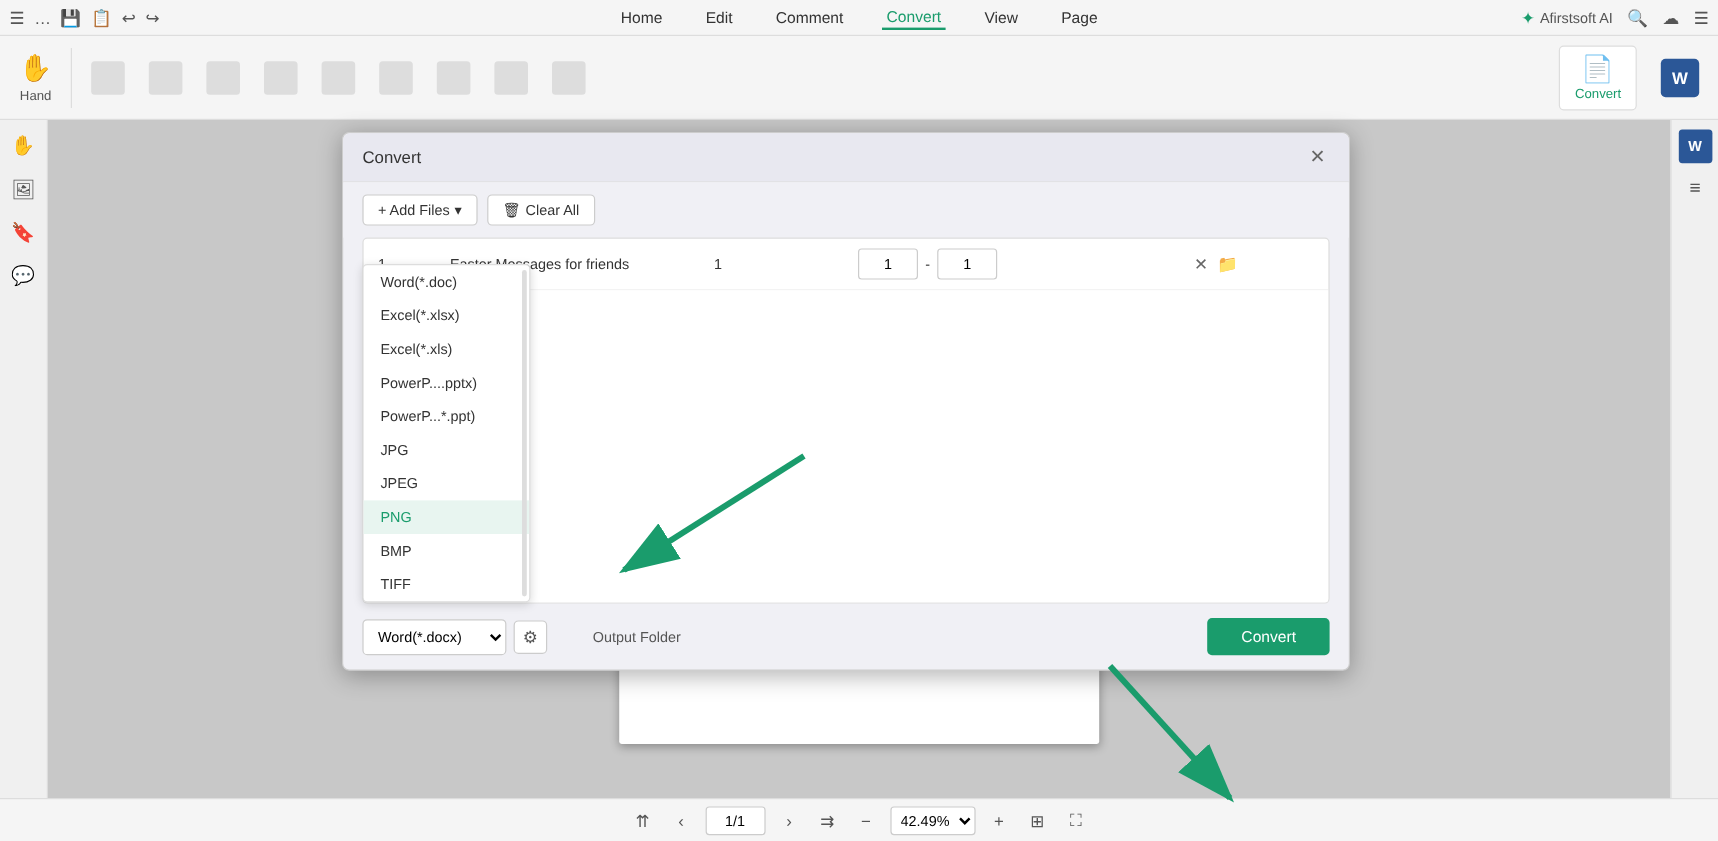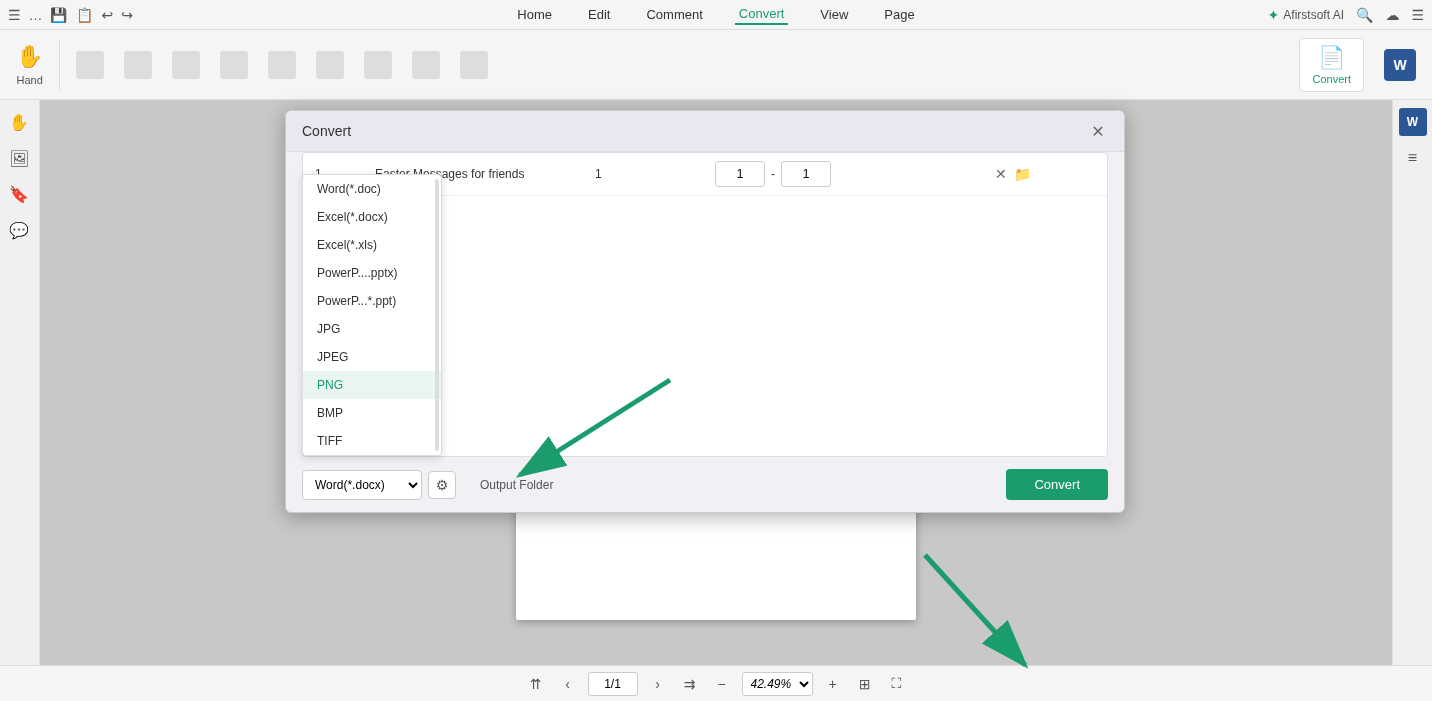--- a/index.html
+++ b/index.html
@@ -298,21 +298,21 @@
     .dialog-footer {
       padding: 12px 16px;
       display: flex;
       align-items: center;
       justify-content: space-between;
       position: relative;
     }
     .output-folder-section {
       display: flex;
       align-items: center;
-      gap: 12px;
+      gap: 26px;
     }
     .output-label {
       font-size: 12px;
       color: #555;
       font-weight: 500;
     }
     .output-select-wrapper {
       display: flex;
       align-items: center;
       gap: 6px;
@@ -428,21 +428,20 @@
       font-size: 12px;
     }
     .zoom-select {
       height: 24px;
       border: 1px solid #ccc;
       border-radius: 3px;
       font-size: 12px;
       padding: 0 4px;
       background: #fff;
       cursor: pointer;
-      font-style: italic;
     }
     .status-icon-btn {
       width: 24px;
       height: 24px;
       display: flex;
       align-items: center;
       justify-content: center;
       cursor: pointer;
       color: #555;
       font-size: 14px;
@@ -569,20 +568,30 @@
   </div>
 
   <div class="dialog-overlay">
     <div class="dialog">
 
       <div class="dialog-titlebar">
         <span class="dialog-title">Convert</span>
         <div class="dialog-close">✕</div>
       </div>
 
+      <div class="dialog-toolbar">
+        <button class="btn-add-files">
+          <span>+ Add Files</span>
+          <span>▾</span>
+        </button>
+        <button class="btn-clear-all">
+          <span>🗑</span>
+          <span>Clear All</span>
+        </button>
+      </div>
 
       <div class="file-table">
         <div class="table-row">
           <div class="table-cell">1</div>
           <div class="table-cell">Easter Messages for friends</div>
           <div class="table-cell">1</div>
           <div class="table-cell page-range-inputs">
             <input class="page-input" type="text" value="1" style="">
             <span>-</span>
             <input class="page-input" type="text" value="1" style="">
@@ -616,21 +625,21 @@
             </select>
             <div class="settings-btn">⚙</div>
           </div>
           <span class="output-label">Output Folder</span>
         </div>
         <button class="btn-convert">Convert</button>
       </div>
 
       <div class="dropdown-menu">
         <div class="dropdown-item">Word(*.doc)</div>
-        <div class="dropdown-item">Excel(*.docx)</div>
+        <div class="dropdown-item">Excel(*.xlsx)</div>
         <div class="dropdown-item">Excel(*.xls)</div>
         <div class="dropdown-item">PowerP....pptx)</div>
         <div class="dropdown-item">PowerP...*.ppt)</div>
         <div class="dropdown-item">JPG</div>
         <div class="dropdown-item">JPEG</div>
         <div class="dropdown-item selected">PNG</div>
         <div class="dropdown-item">BMP</div>
         <div class="dropdown-item">TIFF</div>
         <div class="dropdown-scrollbar"></div>
       </div>

